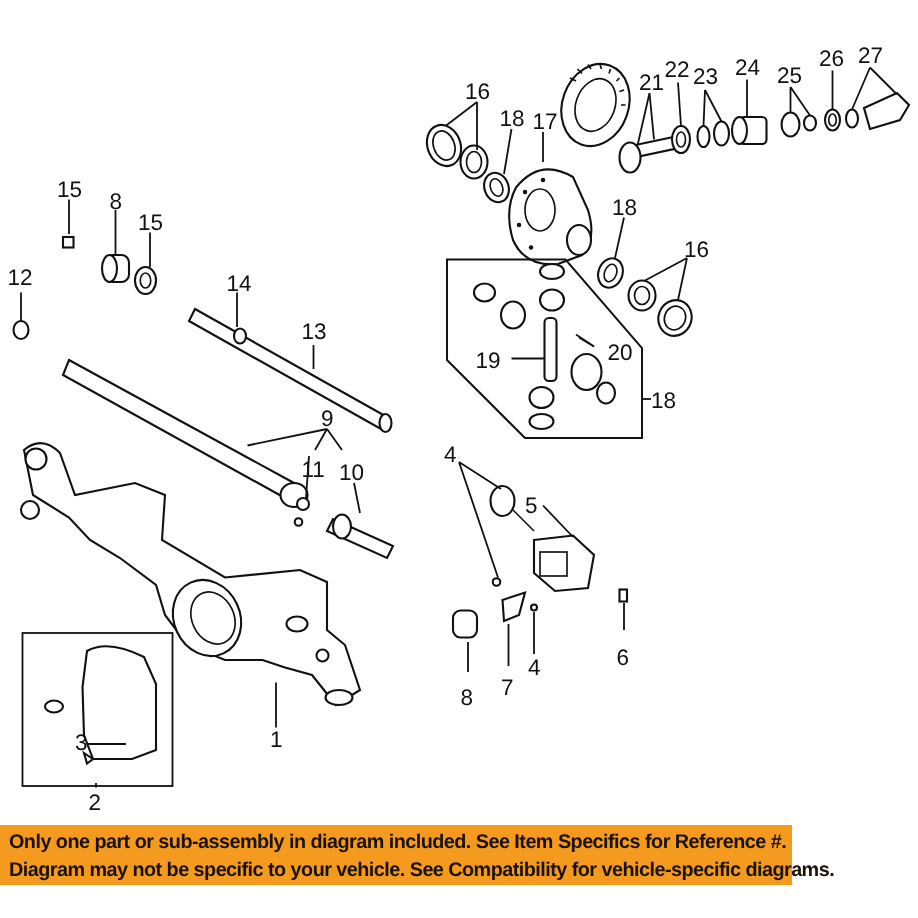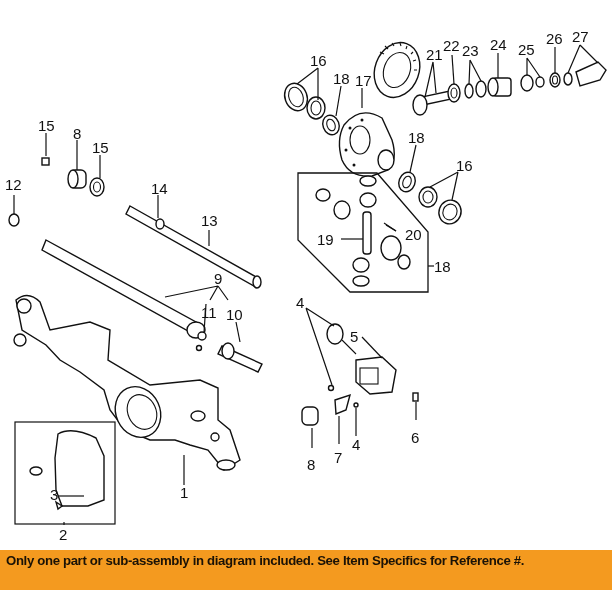--- a/index.html
+++ b/index.html
@@ -2,21 +2,21 @@
 <html><head>
 <meta charset="utf-8">
 <style>
   html,body{margin:0;padding:0;background:#ffffff;}
   body{width:612px;height:612px;position:relative;overflow:hidden;font-family:"Liberation Sans",sans-serif;}
   #diagram{position:absolute;left:0;top:0;width:612px;height:548px;}
   .callout{font-family:"Liberation Sans",sans-serif;font-size:15px;fill:#111;font-weight:normal;}
   .ln{stroke:#111;stroke-width:1.2;fill:none;}
   .pt{stroke:#111;stroke-width:1.4;fill:#fff;}
   .pt2{stroke:#111;stroke-width:1.1;fill:none;}
-  #banner{position:absolute;left:0;top:550px;width:612px;height:40px;background:#F49A1F;color:#1a1206;
+  #banner{position:absolute;left:0;top:550px;width:528px;height:40px;background:#F49A1F;color:#1a1206;
     font-family:"Liberation Sans",sans-serif;font-weight:bold;font-size:13.2px;line-height:19px;
     padding:1px 0 0 6px;box-sizing:border-box;letter-spacing:-0.35px;white-space:nowrap;}
   #banner div{display:block;}
 </style>
 </head>
 <body>
 
 <svg id="diagram" viewBox="0 0 612 548" xmlns="http://www.w3.org/2000/svg">
 
   <g>
@@ -236,13 +236,14 @@
     <text class="callout" x="462" y="56">23</text>
     <text class="callout" x="490" y="50">24</text>
     <text class="callout" x="518" y="55">25</text>
     <text class="callout" x="546" y="44">26</text>
     <text class="callout" x="572" y="42">27</text>
   </g>
 </svg>
 
 <div id="banner">
   <div>Only one part or sub-assembly in diagram included. See Item Specifics for Reference #.</div>
+  <div>Diagram may not be specific to your vehicle. See Compatibility for vehicle-specific diagrams.</div>
 </div>
 
 </body></html>

